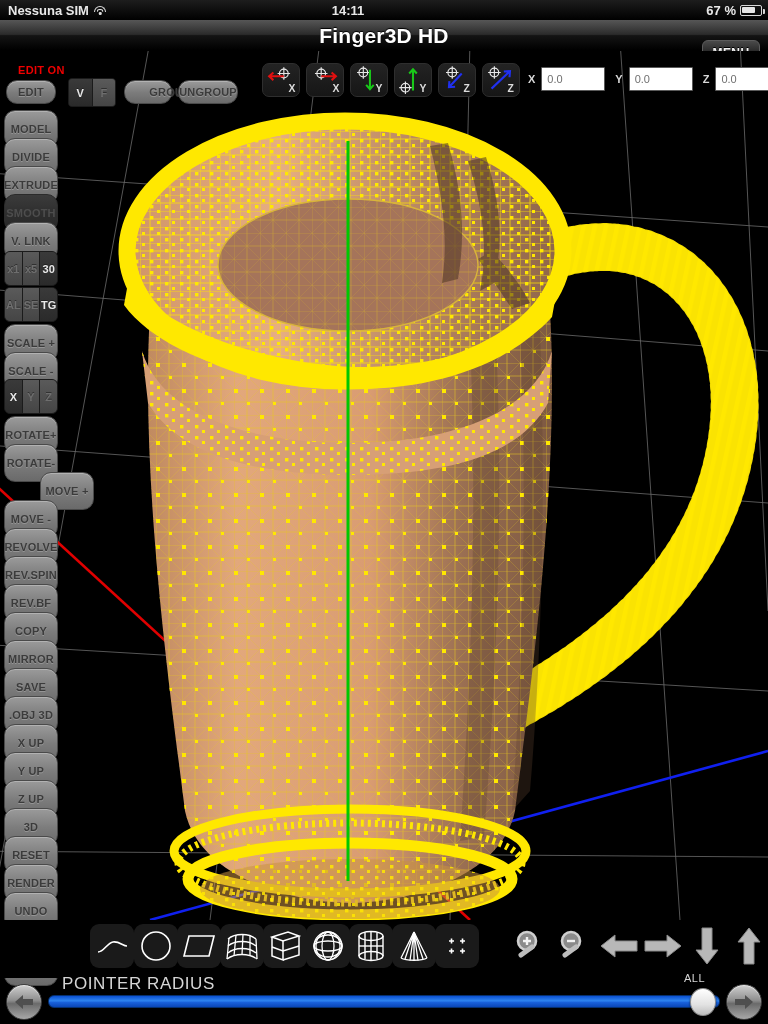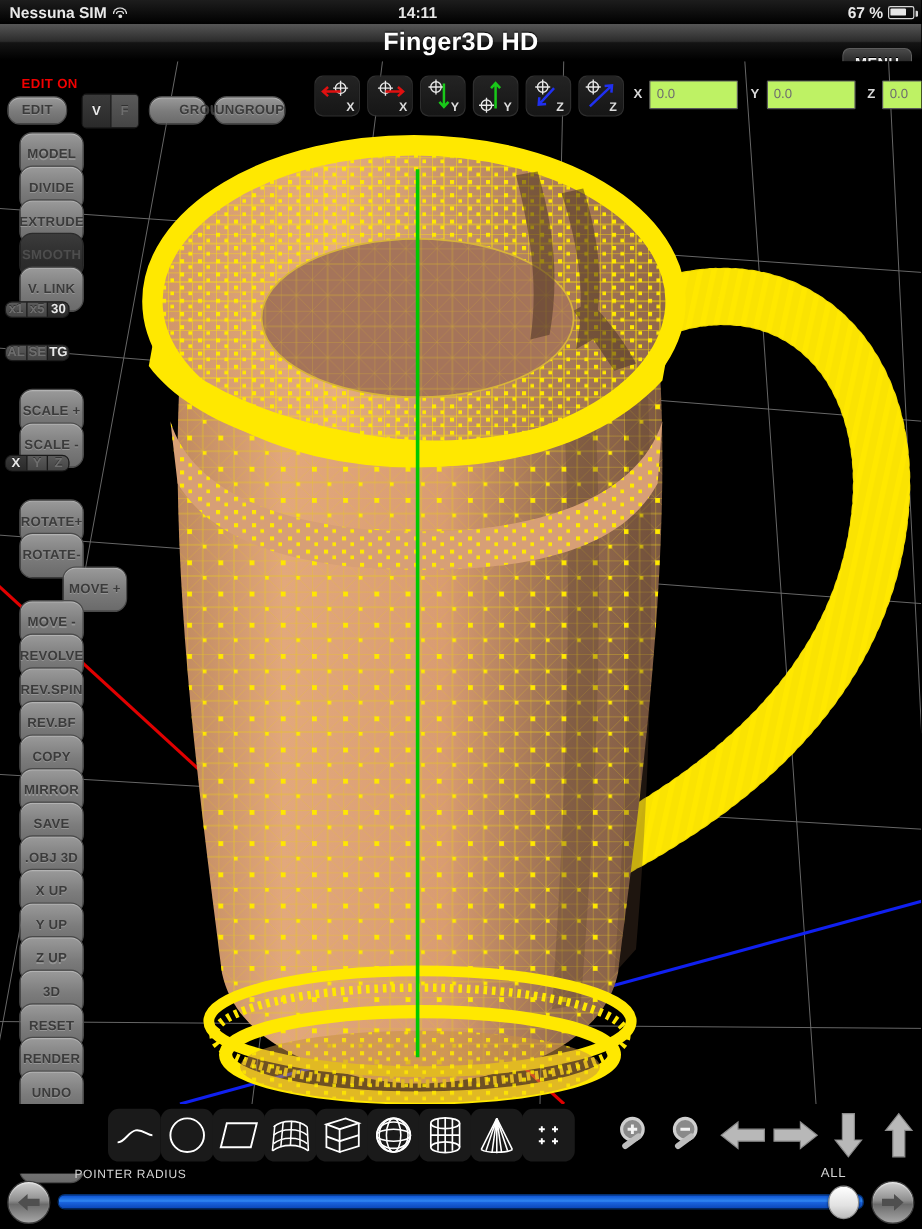--- a/index.html
+++ b/index.html
@@ -67,25 +67,25 @@
     background:linear-gradient(#3b3b3b,#2e2e2e 52%,#272727);
     border-color:#2b2b2b; color:#4d4d4d; text-shadow:none; box-shadow:none;
   }
 
   
   #edit-on{
     position:absolute; left:18px; top:64px;
     color:#f00000; font-size:11px; font-weight:bold; letter-spacing:.3px;
   }
   #leftbar{ position:absolute; left:0; top:0; width:62px; height:1024px; }
-  #leftbar .pill{ position:absolute; left:16px; width:54px; height:38px; }
+  #leftbar .pill{ position:absolute; left:4px; width:54px; height:38px; }
 
   
   .seg{
-    position:absolute; left:4px; width:54px; height:14px;
+    position:absolute; left:4px; width:54px; height:35px;
     border:1px solid #1b1b1b; border-radius:6px; overflow:hidden;
     display:flex; background:#2a2a2a;
   }
   .seg .sgm{
     flex:1; display:flex; align-items:center; justify-content:center;
     font-size:11px; font-weight:bold;
     background:linear-gradient(#5a5a5a,#454545);
     color:#6e6e6e; border-right:1px solid #1b1b1b;
     text-shadow:0 -1px 0 rgba(0,0,0,.4);
   }
@@ -98,36 +98,36 @@
     width:38px; height:34px; border-radius:7px;
     background:linear-gradient(#232323,#161616);
     border:1px solid #2e2e2e; position:relative;
   }
   .axbtn svg{ position:absolute; inset:0; }
 
   
   #xyzrow{ position:absolute; left:528px; top:66px; height:26px; display:flex; align-items:center; gap:4px; }
   .xyz-lab{ color:#d8d8d8; font-size:11px; font-weight:bold; margin-right:2px; }
   .xyz-in{
-    width:74px; height:24px; background:#bef264; border:1px solid #5a5a5a;
+    width:64px; height:24px; background:#ffffff; border:1px solid #5a5a5a;
     color:#7e7e7e; font-size:11px; font-family:"Liberation Sans",sans-serif;
     padding:0 5px; outline:none; border-radius:1px;
   }
   .xyz-in::placeholder{ color:#6f6f6f; }
 
   
   #bottombar{ position:absolute; left:0; top:920px; width:768px; height:58px; background:#000; }
   .prim{
     position:absolute; top:4px; width:44px; height:44px; border-radius:9px;
     background:#1a1a1a; display:flex; align-items:center; justify-content:center;
   }
   .navbtn{ position:absolute; top:4px; width:46px; height:44px; display:flex; align-items:center; justify-content:center; }
 
   #all-label{ position:absolute; left:684px; top:972px; color:#d5d5d5; font-size:11px; letter-spacing:.5px; }
-  #pr-label{ position:absolute; left:62px; top:974px; color:#d5d5d5; font-size:10px; letter-spacing:.6px; }
+  #pr-label{ position:absolute; left:62px; top:974px; color:#d5d5d5; font-size:17px; letter-spacing:.6px; }
 
   
   #sliderrow{ position:absolute; left:0; top:980px; width:768px; height:44px; }
   .round-nav{
     position:absolute; top:4px; width:36px; height:36px; border-radius:50%;
     background:linear-gradient(#cfcfcf,#8f8f8f 45%,#6a6a6a 55%,#a8a8a8);
     border:1px solid #3d3d3d; display:flex; align-items:center; justify-content:center;
     box-shadow:inset 0 1px 1px rgba(255,255,255,.55);
   }
   #slider-track{

